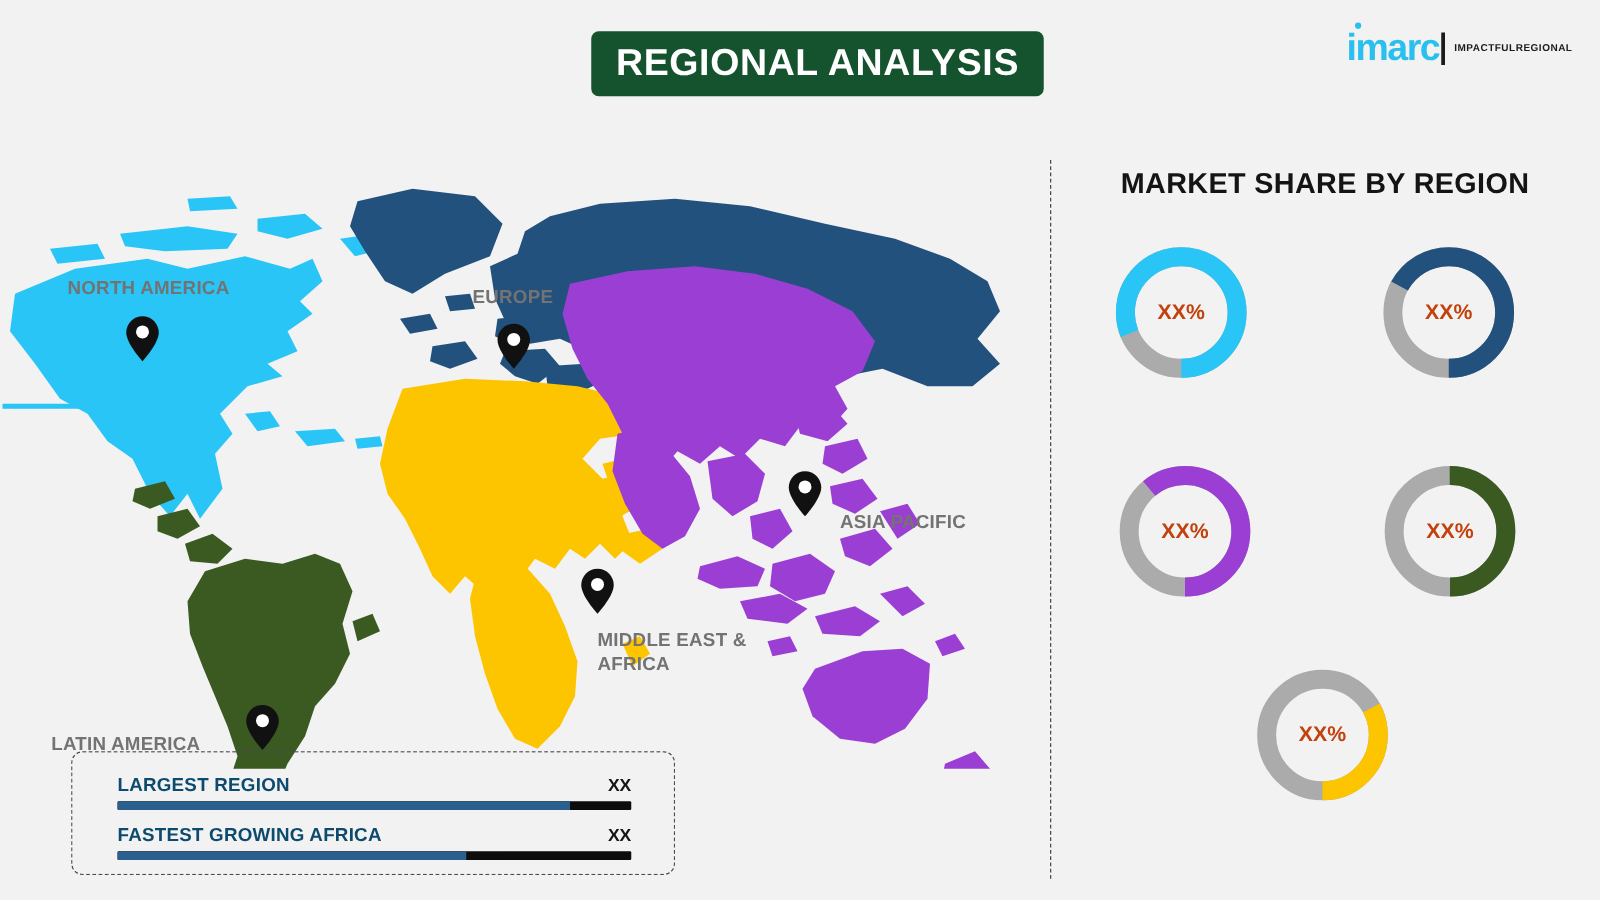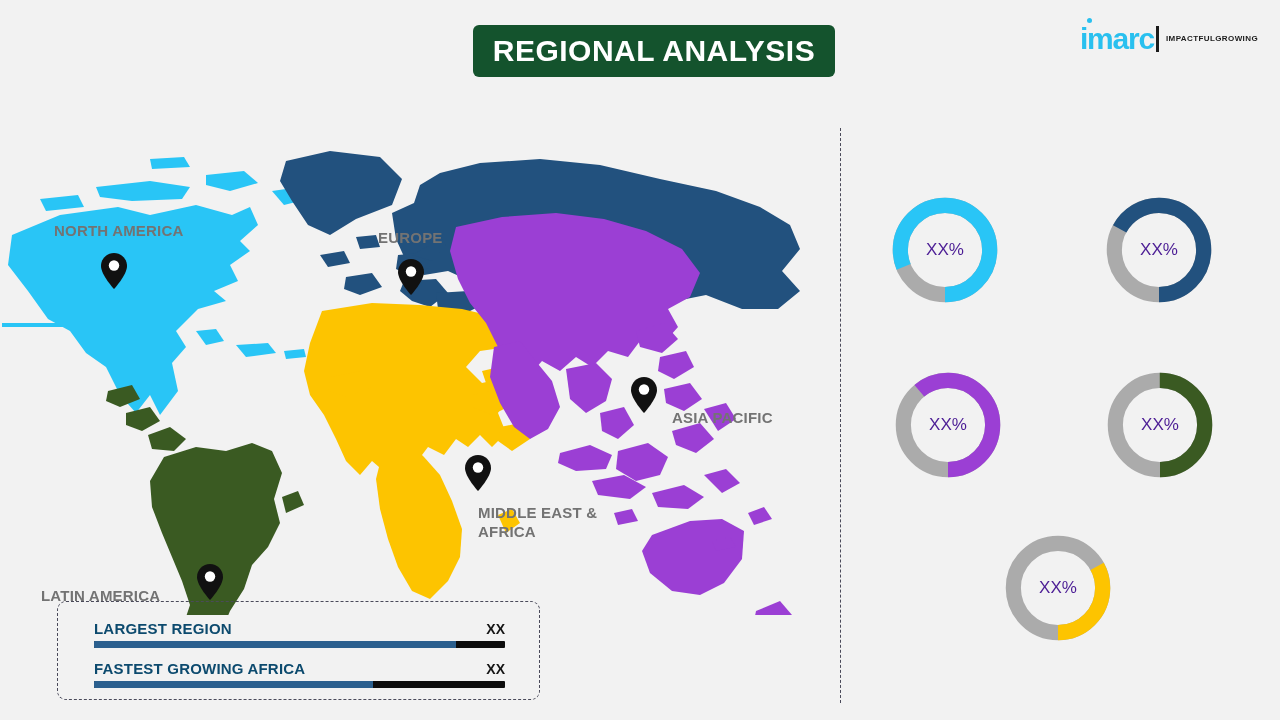--- a/index.html
+++ b/index.html
@@ -77,21 +77,21 @@
   
   .share-title{
     position:absolute;left:840px;top:133px;width:440px;
     text-align:center;font-size:23px;font-weight:bold;color:#141414;
     letter-spacing:.3px;
   }
   .donut{position:absolute;width:118px;height:118px;}
   .donut svg{display:block;width:118px;height:118px;}
   .donut .pct{
     position:absolute;inset:0;display:flex;align-items:center;justify-content:center;
-    font-size:17px;font-weight:normal;color:#4c1d95;
+    font-size:17px;font-weight:bold;color:#c2410c;
   }
   .d1{left:886px;top:191px;}
   .d2{left:1100px;top:191px;}
   .d3{left:889px;top:366px;}
   .d4{left:1101px;top:366px;}
   .d5{left:999px;top:529px;}
 
   
   .legend-card{
     position:absolute;left:57px;top:601px;width:483px;height:99px;
@@ -122,21 +122,21 @@
   </div>
 
   <div class="logo">
     <div class="logo-word">
       <span class="logo-dot"></span>
       <span>imarc</span>
     </div>
     <div class="logo-bar"></div>
     <div class="logo-tag">
       <span>IMPACTFUL</span>
-      <span>GROWING</span>
+      <span>REGIONAL</span>
     </div>
   </div>
 
   <div class="divider"></div>
 
   <div class="map-panel">
     <svg class="map-svg" viewBox="0 0 830 520">
       <g fill="#29C5F6">
         <path d="M12 140 L60 120 L118 112 L150 120 L196 110 L232 120 L250 112 L258 130
                  L240 146 L250 156 L230 170 L238 186 L214 196 L226 206 L198 214
@@ -251,20 +251,21 @@
     <svg class="pin pin-mea" viewBox="0 0 28 38">
       <path d="M14 1 C6.8 1 1 6.8 1 14 C1 23 14 37 14 37 C14 37 27 23 27 14 C27 6.8 21.2 1 14 1 Z" fill="#111111"></path>
       <circle cx="14" cy="13.5" r="5.2" fill="#ffffff"></circle>
     </svg>
     <svg class="pin pin-la" viewBox="0 0 28 38">
       <path d="M14 1 C6.8 1 1 6.8 1 14 C1 23 14 37 14 37 C14 37 27 23 27 14 C27 6.8 21.2 1 14 1 Z" fill="#111111"></path>
       <circle cx="14" cy="13.5" r="5.2" fill="#ffffff"></circle>
     </svg>
   </div>
 
+  <div class="share-title">MARKET SHARE BY REGION</div>
 
   <div class="donut d1">
     <svg viewBox="0 0 42 42">
       <circle cx="21" cy="21" r="15.9" fill="none" stroke-width="5.4" stroke="#ABABAB"></circle>
       <circle cx="21" cy="21" r="15.9" fill="none" stroke-width="5.4" transform="rotate(-90 21 21) scale(-1,1) translate(-42,0)" stroke="#29C5F6" stroke-dasharray="80.921 18.982"></circle>
     </svg>
     <div class="pct">XX%</div>
   </div>
 
   <div class="donut d2">

